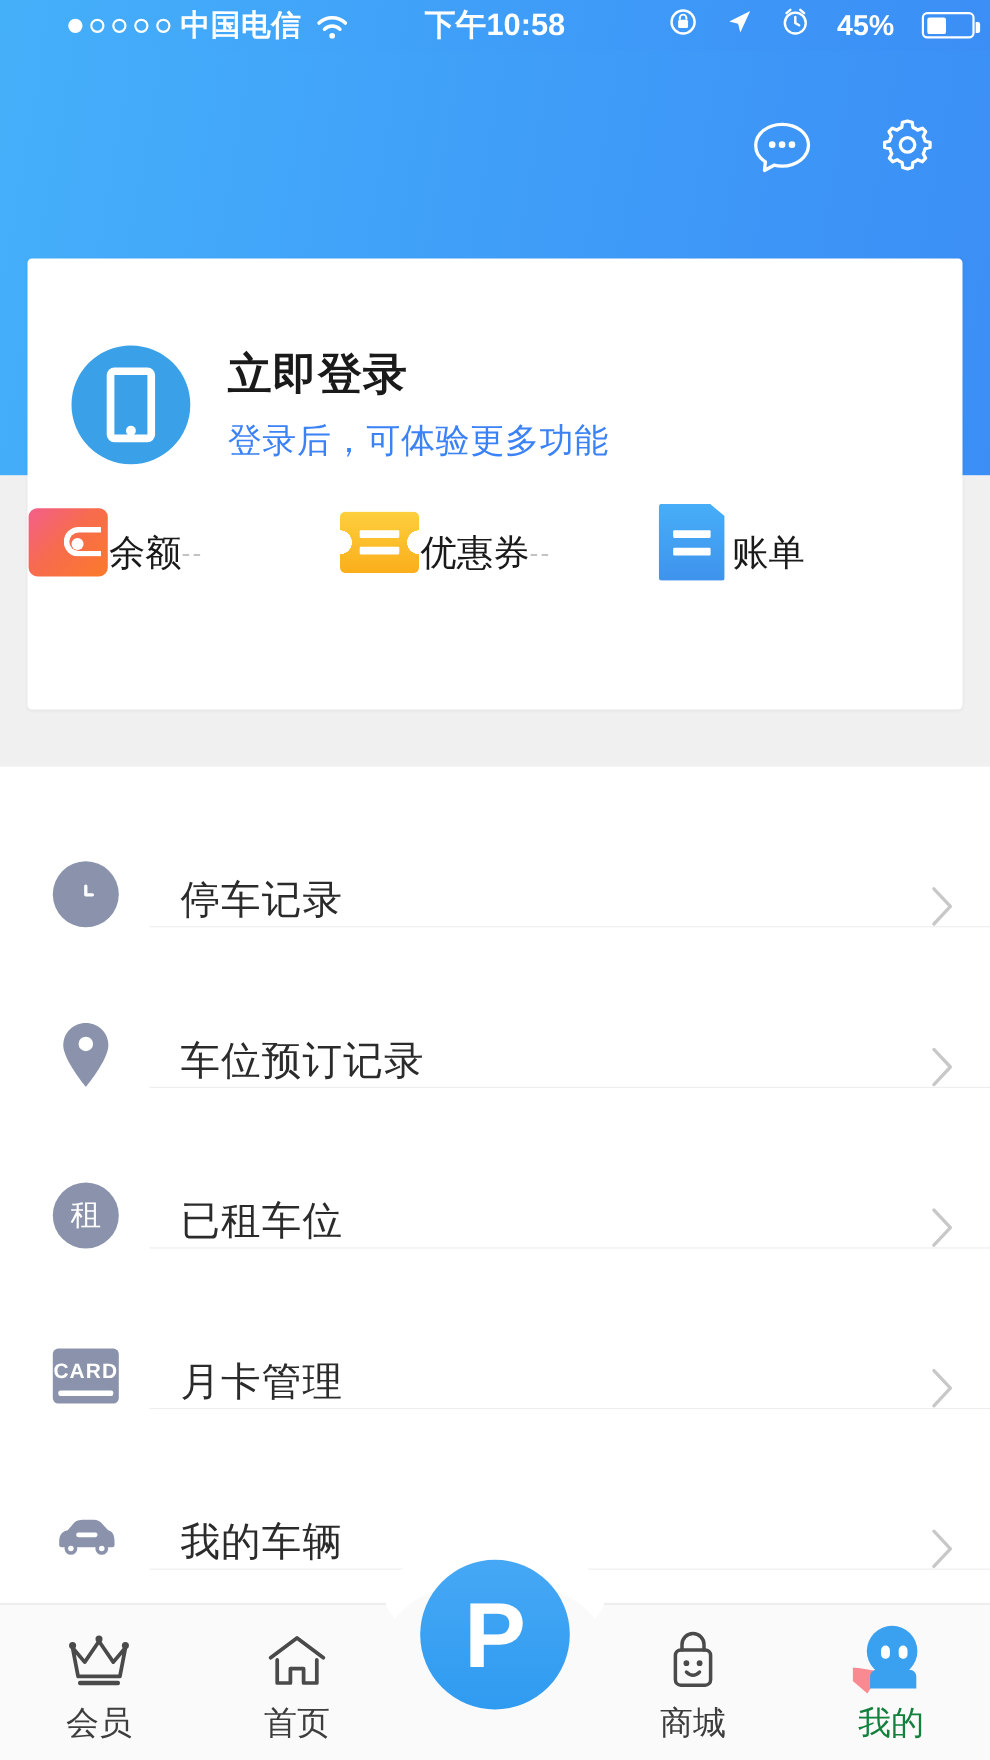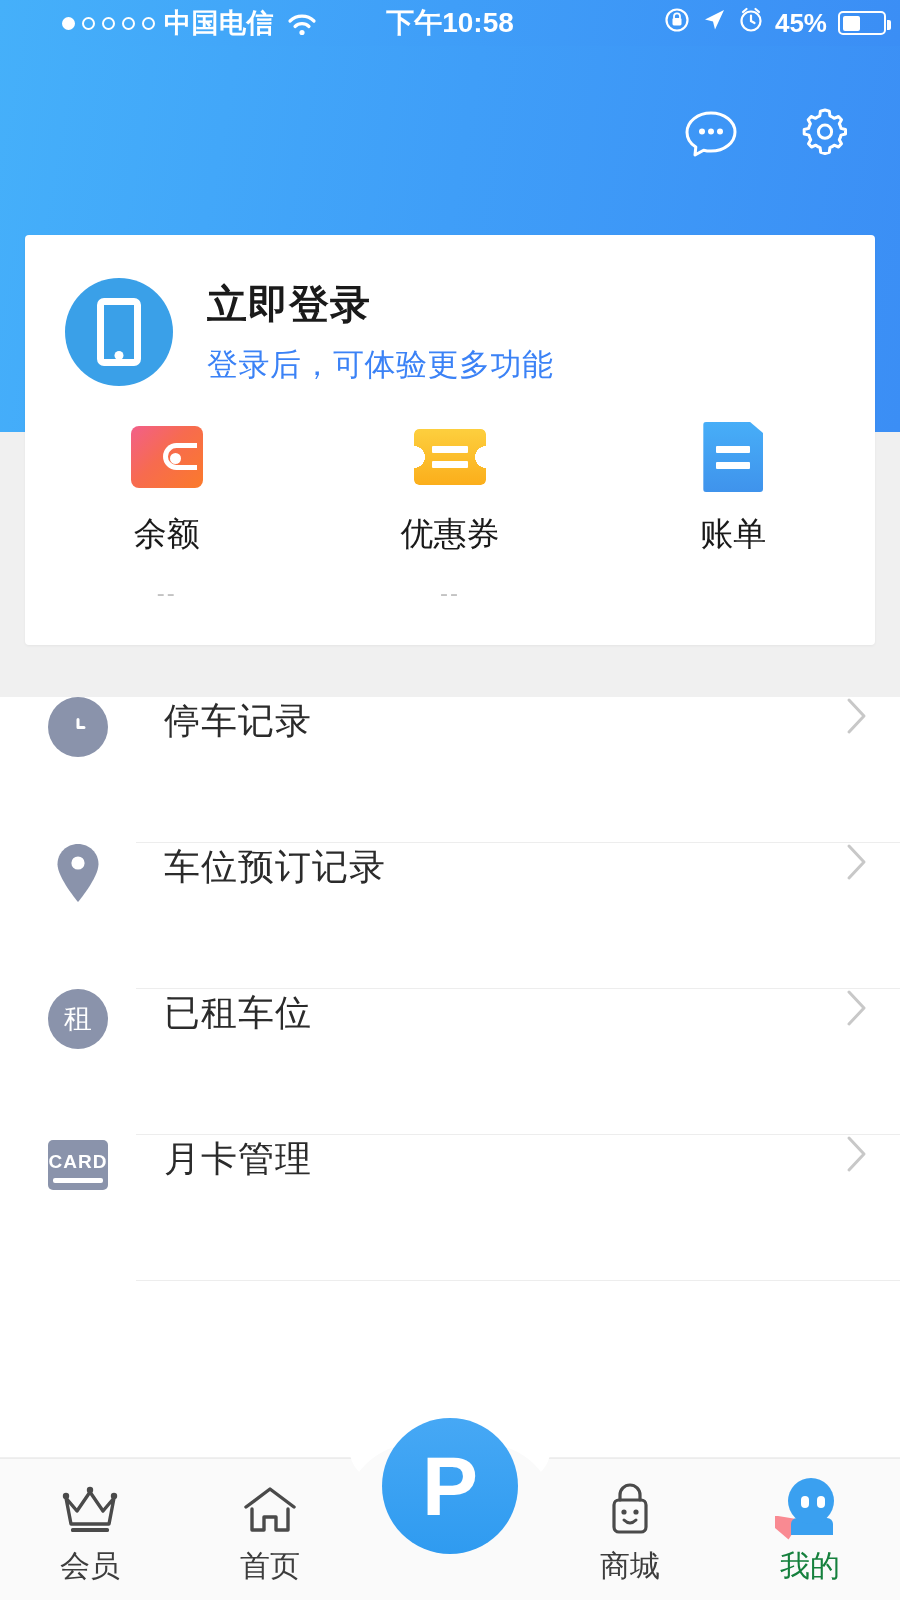--- a/index.html
+++ b/index.html
@@ -17,54 +17,54 @@
     display:flex; align-items:center; color:#ffffff;
     font-size:27px; font-weight:bold; z-index:40;padding-left:48px;
   }
   .sb-left{ display:flex; align-items:center; gap:9px; padding-left:14px; }
   .dots{ display:flex; align-items:center; gap:7px; }
   .dot{ width:13px; height:13px; border-radius:50%; border:2.4px solid #ffffff; }
   .dot.filled{ background:#ffffff; }
   .carrier{ font-size:27px; font-weight:bold; letter-spacing:0.5px; }
   .wifi{ width:30px; height:22px; position:relative; margin-left:4px; }
   .sb-center{ position:absolute; left:0; right:0; text-align:center; font-size:28px; font-weight:bold; }
-  .sb-right{ margin-left:auto; display:flex; align-items:center; gap:11px; padding-right:14px; }
+  .sb-right{ margin-left:auto; display:flex; align-items:center; gap:25px; padding-right:14px; }
   .pct{ font-size:26px; font-weight:bold; }
   .battery{ width:48px; height:24px; border:2.5px solid #ffffff; border-radius:5px; position:relative; display:flex; align-items:center; padding:2.5px; }
   .battery::after{ content:""; position:absolute; right:-7px; top:7px; width:4px; height:10px; background:#ffffff; border-radius:0 2px 2px 0; }
   .battery-fill{ height:100%; background:#ffffff; border-radius:2px; }
 
   
   .header{
     position:absolute; left:0; top:0; width:900px; height:432px;
     background:linear-gradient(100deg,#45b0fa 0%,#3f9ef8 50%,#3b8ef5 100%);
     z-index:1;
   }
   .header-actions{ position:absolute; right:46px; top:103px; display:flex; gap:56px; z-index:30; }
   .hicon{ width:58px; height:58px; }
 
   
   .card{
     position:absolute; left:25px; top:235px; width:850px; height:410px;
     background:#ffffff; border-radius:4px; z-index:20;
     box-shadow:0 1px 3px rgba(0,0,0,0.05);
   }
-  .login-row{ display:flex; align-items:center; padding:42px 0 0 40px; }
+  .login-row{ display:flex; align-items:center; padding:42px 0 0 40px;margin-top:36px; }
   .avatar{
     width:108px; height:108px; border-radius:50%;
     background:#3aa0e8; display:flex; align-items:center; justify-content:center;
   }
   .phone-glyph{ width:44px; height:68px; border:7px solid #ffffff; border-radius:7px; position:relative; }
   .phone-glyph::after{ content:""; position:absolute; left:50%; bottom:-1px; transform:translateX(-50%); width:9px; height:9px; border-radius:50%; background:#ffffff; }
   .login-text{ margin-left:34px; }
   .login-title{ font-size:40px; font-weight:bold; color:#1a1a1a; letter-spacing:1px; }
   .login-sub{ font-size:31px; color:#3b82f6; margin-top:12px; letter-spacing:0.5px;font-family:Liberation Mono, monospace; }
 
   .quick-row{ display:flex; margin-top:36px; }
-  .quick{ flex:1; display:flex; flex-direction:column; align-items:center; }
+  .quick{ flex:1; display:flex; flex-direction:row; align-items:center; }
   .q-icon{ width:74px; height:70px; display:flex; align-items:center; justify-content:center; }
   .q-label{ font-size:33px; color:#1a1a1a; margin-top:20px; font-weight:500; }
   .q-value{ font-size:24px; color:#c3c3c3; margin-top:22px; min-height:28px; letter-spacing:2px; }
 
   
   .wallet{ width:72px; height:62px; border-radius:8px; background:linear-gradient(135deg,#f25f8a 0%,#f76b4f 45%,#fb7a2a 100%); position:relative; }
   .wallet .flapv{ position:absolute; right:6px; top:17px; width:34px; height:27px; border:5px solid #ffffff; border-radius:14px 0 0 14px; border-right:none; background:transparent; }
   .wallet .wdot{ position:absolute; right:22px; top:27px; width:11px; height:11px; border-radius:50%; background:#ffffff; }
 
   
@@ -78,21 +78,21 @@
   .doc{ width:60px; height:70px; background:linear-gradient(180deg,#47aef8 0%,#3f93ec 100%); border-radius:3px; position:relative;
         clip-path: polygon(0 0, 78% 0, 100% 16%, 100% 100%, 0 100%); }
   .doc .dl{ position:absolute; left:13px; width:34px; height:7px; background:#ffffff; border-radius:1px; }
   .doc .dl1{ top:24px; } .doc .dl2{ top:40px; }
 
   
   .list{
     position:absolute; left:0; top:697px; width:900px; height:760px;
     background:#ffffff; z-index:10;
   }
-  .row{ position:relative; height:146px; display:flex; align-items:flex-start; padding-left:48px; padding-right:32px; }
+  .row{ position:relative; height:146px; display:flex; align-items:flex-end; padding-left:48px; padding-right:32px; }
   .row-icon{ width:60px; height:60px; display:flex; align-items:center; justify-content:center; flex:0 0 60px; }
   .row-label{ font-size:36px; color:#2b2b2b; margin-left:56px; letter-spacing:1px; }
   .chev{ margin-left:auto; width:22px; height:38px; }
   .divider{ position:absolute; left:136px; right:0; bottom:0; height:1.5px; background:#ededed; }
 
   .circ{ width:60px; height:60px; border-radius:50%; background:#8a93ab; display:flex; align-items:center; justify-content:center; }
   .circ-zu{ color:#ffffff; font-size:28px; font-weight:500; }
   .pin{ width:48px; height:62px; position:relative; }
   .card-badge{ width:64px; height:50px; border-radius:5px; background:#8a93ab; position:relative; display:flex; align-items:center; justify-content:center; }
   .card-badge .ctxt{ color:#ffffff; font-size:19px; font-weight:bold; letter-spacing:1px; margin-bottom:6px; }
@@ -298,20 +298,39 @@
       </span>
       <span class="row-label">月卡管理</span>
       <span class="chev">
         <svg width="22" height="38" viewBox="0 0 22 38">
             <path d="M3 3 L18 19 L3 35" stroke="#c8c8c8" stroke-width="3" fill="none" stroke-linecap="round" stroke-linejoin="round"></path>
           </svg>
       </span>
       <span class="divider"></span>
     </div>
 
+    <div class="row">
+      <span class="row-icon">
+        <svg width="62" height="40" viewBox="0 0 62 40">
+            <path d="M6 25 C6 18 9 15 14 14 L20 7 C22 4.6 25 4 28 4 h10 c4 0 7 1.4 9 4.5 L52 14 c4 1.2 6 4 6 11 v3 a2 2 0 0 1 -2 2 H8 a2 2 0 0 1 -2-2 Z" fill="#8a93ab"></path>
+            <rect x="22" y="16" width="20" height="4.5" rx="2" fill="#ffffff"></rect>
+            <circle cx="17" cy="31" r="6" fill="#8a93ab"></circle>
+            <circle cx="17" cy="31" r="2.6" fill="#ffffff"></circle>
+            <circle cx="46" cy="31" r="6" fill="#8a93ab"></circle>
+            <circle cx="46" cy="31" r="2.6" fill="#ffffff"></circle>
+          </svg>
+      </span>
+      <span class="row-label">我的车辆</span>
+      <span class="chev">
+        <svg width="22" height="38" viewBox="0 0 22 38">
+            <path d="M3 3 L18 19 L3 35" stroke="#c8c8c8" stroke-width="3" fill="none" stroke-linecap="round" stroke-linejoin="round"></path>
+          </svg>
+      </span>
+      <span class="divider"></span>
+    </div>
 
   </div>
 
   <div class="navwrap">
     <div class="navbg"></div>
     <div class="notch"></div>
     <div class="notch-mask"></div>
 
     <div class="navitems">
       <div class="navitem">

